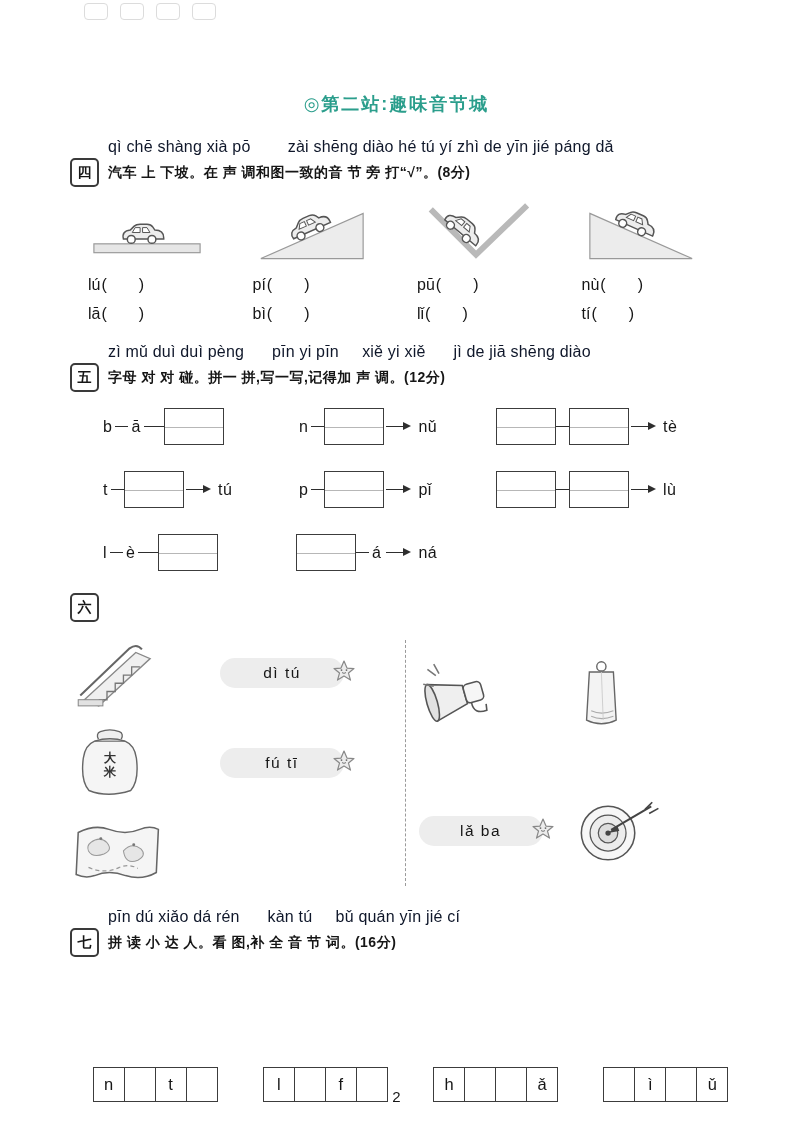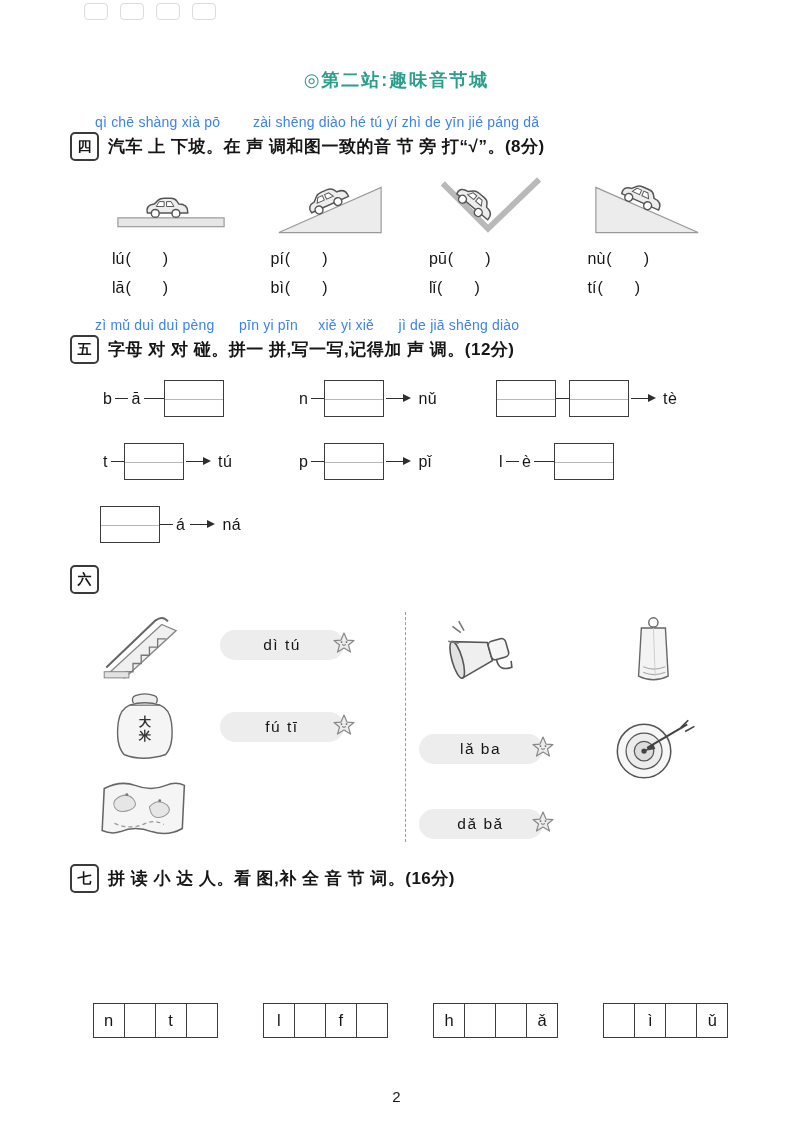--- a/index.html
+++ b/index.html
@@ -3,31 +3,31 @@
 <meta charset="utf-8">
 <style>
   html,body{margin:0;padding:0;background:#fff}
   .page{position:relative;width:793px;height:1121px;background:#fff;overflow:hidden;
         font-family:"Liberation Sans","DejaVu Sans",sans-serif;color:#161616}
   .content{padding:0 54px 0 70px}
 
   .topmarks{position:absolute;top:3px;left:84px;display:flex;gap:12px}
   .topmarks span{width:22px;height:15px;border:1.5px solid #dcdcdc;border-radius:4px}
 
-  .header{padding-top:68px;text-align:center;font-weight:700;font-size:18px;letter-spacing:2px}
-
-  .pinyin{margin-left:25px;font-size:14px;white-space:pre;color:#3b82f6;letter-spacing:.2px}
+  .header{padding-top:92px;text-align:center;font-weight:700;font-size:18px;letter-spacing:2px}
+
+  .pinyin{margin-left:38px;font-size:16px;white-space:pre;color:#0f172a;letter-spacing:.2px}
   .sec-title{display:flex;align-items:center;gap:9px;margin-top:2px}
   .badge{width:25px;height:25px;border:2px solid #3a3a3a;border-radius:5px;display:flex;align-items:center;
          justify-content:center;font-weight:700;font-size:14px;background:#fff;flex:0 0 auto}
-  .title-text{font-size:17px;font-weight:700;letter-spacing:.5px}
+  .title-text{font-size:14px;font-weight:700;letter-spacing:.5px}
 
   
   .sec4{margin-top:22px}
-  .s4-grid{display:grid;grid-template-columns:repeat(4,1fr);gap:0 11px;margin:12px 4px 0 42px}
+  .s4-grid{display:grid;grid-template-columns:repeat(4,1fr);gap:0 11px;margin:12px 4px 0 18px}
   .s4img{height:66px;display:flex;align-items:flex-end}
   .s4img svg{width:118px;height:62px}
   .opt{display:flex;align-items:center;margin-top:11px;font-size:16px}
   .opt .par{padding:0 1px}
   .blank{display:inline-block;width:30px;height:18px}
 
   
   .sec5{margin-top:20px}
   .s5-grid{display:grid;grid-template-columns:196px 200px auto;row-gap:26px;margin:16px 0 0 30px}
   .s5item{display:flex;align-items:center}
@@ -36,23 +36,23 @@
   .ln.long{width:20px}
   .arr{position:relative;width:22px;height:1.6px;background:#2e2e2e;margin:0 7px 0 2px;flex:0 0 auto}
   .arr:after{content:"";position:absolute;right:-3px;top:-3.6px;border-left:8px solid #2e2e2e;
              border-top:4.4px solid transparent;border-bottom:4.4px solid transparent}
   .wbox{width:58px;height:35px;border:1.5px solid #3c3c3c;background:#fff;position:relative;flex:0 0 auto}
   .wbox:after{content:"";position:absolute;left:0;right:0;top:50%;border-top:1px solid #b7b7b7}
 
   
   .sec6{margin-top:22px}
   .s6-wrap{position:relative;display:flex;margin-top:14px}
-  .s6half{width:50%;display:grid;grid-template-columns:150px 1fr;row-gap:8px;align-items:center}
+  .s6half{width:50%;display:grid;grid-template-columns:150px 1fr;row-gap:16px;align-items:center}
   .s6half.right{padding-left:28px}
-  .s6img{height:74px;display:flex;justify-content:center;align-items:center}
+  .s6img{height:74px;display:flex;justify-content:flex-start;align-items:center}
   .s6img svg{max-width:100px;max-height:74px}
   .s6divider{position:absolute;left:50%;top:4px;bottom:4px;border-left:1.6px dashed #9a9a9a}
   .s6lab{display:flex}
   .pill{position:relative;display:inline-flex;align-items:center;justify-content:center;background:#ededed;
         border-radius:16px;min-width:88px;height:30px;padding:0 18px;font-size:15.5px;letter-spacing:1.5px}
   .star{position:absolute;right:-12px;top:50%;transform:translateY(-58%);width:24px;height:24px}
   .star svg{width:24px;height:24px}
 
   
   .sec7{margin-top:18px}
@@ -239,20 +239,27 @@
             <span class="s5t">tú</span>
           </div>
           <div class="s5item">
             <span class="s5t">p</span>
             <span class="ln"></span>
             <div class="wbox"></div>
             <span class="arr"></span>
             <span class="s5t">pǐ</span>
           </div>
           <div class="s5item">
+            <div class="wbox"></div>
+            <span class="ln"></span>
+            <div class="wbox"></div>
+            <span class="arr"></span>
+            <span class="s5t">lù</span>
+          </div>
+          <div class="s5item">
             <span class="s5t">l</span>
             <span class="ln"></span>
             <span class="s5t">è</span>
             <span class="ln long"></span>
             <div class="wbox"></div>
           </div>
           <div class="s5item">
             <div class="wbox"></div>
             <span class="ln"></span>
             <span class="s5t">á</span>
@@ -353,36 +360,26 @@
               <svg viewBox="0 0 95 72">
                 <circle cx="38" cy="38" r="26" fill="#f7f7f7" stroke="#555" stroke-width="1.5"></circle>
                 <circle cx="38" cy="38" r="17.5" fill="#ececec" stroke="#555" stroke-width="1.2"></circle>
                 <circle cx="38" cy="38" r="9.5" fill="#dcdcdc" stroke="#555" stroke-width="1.2"></circle>
                 <circle cx="38" cy="38" r="2.6" fill="#444"></circle>
                 <path d="M41,35 L80,12" stroke="#444" stroke-width="2"></path>
                 <polygon points="38,38 47,31 49,36" fill="#444"></polygon>
                 <path d="M74,15 l7,-7 M78,19 l9,-5" stroke="#444" stroke-width="1.6"></path>
               </svg>
             </div>
-            <div class="s6lab">
-              <span class="pill">
-                <span class="pilltext">dǎ bǎ</span>
-                <span class="star"><svg viewBox="0 0 24 24">
-                    <path d="M12,2 L15,9 L22,9.5 L16.5,14 L18.5,21 L12,17 L5.5,21 L7.5,14 L2,9.5 L9,9 z" fill="#ececec" stroke="#888" stroke-width="1.2" stroke-linejoin="round"></path>
-                    <circle cx="9.5" cy="11" r="0.9" fill="#666"></circle>
-                    <circle cx="14.5" cy="11" r="0.9" fill="#666"></circle>
-                    <path d="M10,13.5 q2,1.5 4,0" stroke="#666" fill="none" stroke-width="0.9"></path>
-                  </svg></span>
-              </span>
-            </div>
           </div>
       </div>
     </section>
 
     <section class="sec7">
+      <div class="pinyin">pīn dú xiǎo dá rén      kàn tú     bǔ quán yīn jié cí</div>
       <div class="sec-title">
         <span class="badge">七</span>
         <span class="title-text">拼 读 小 达 人。看 图,补 全 音 节 词。(16分)</span>
       </div>
       <div class="s7-grid" id="s7-grid">
           <div class="s7col">
             <div class="s7img">
               <svg viewBox="0 0 110 72">
                 <path d="M8,60 q4,-16 24,-19 q6,-12 24,-11 q18,1 26,12 q16,3 20,18 q-30,9 -94,0 z" fill="#f3f3f3" stroke="#666" stroke-width="1.5"></path>
                 <circle cx="30" cy="50" r="1.5" fill="#999"></circle>

